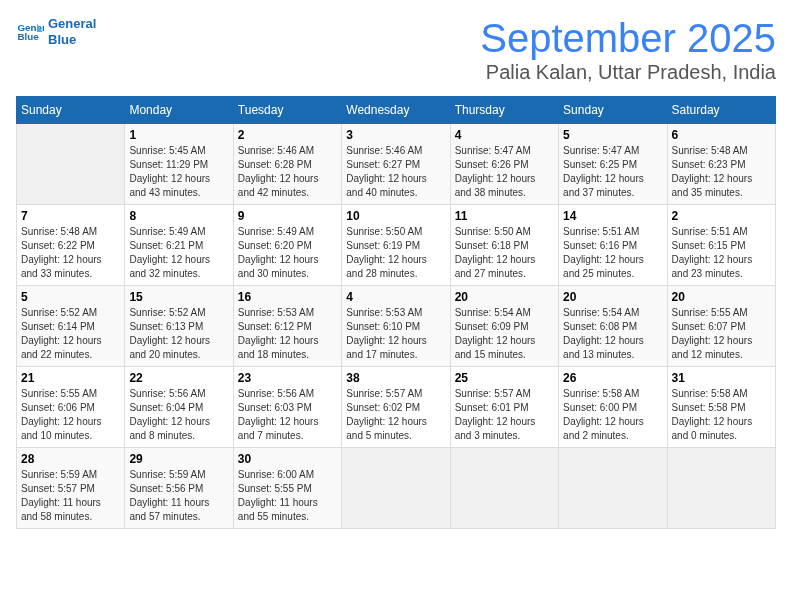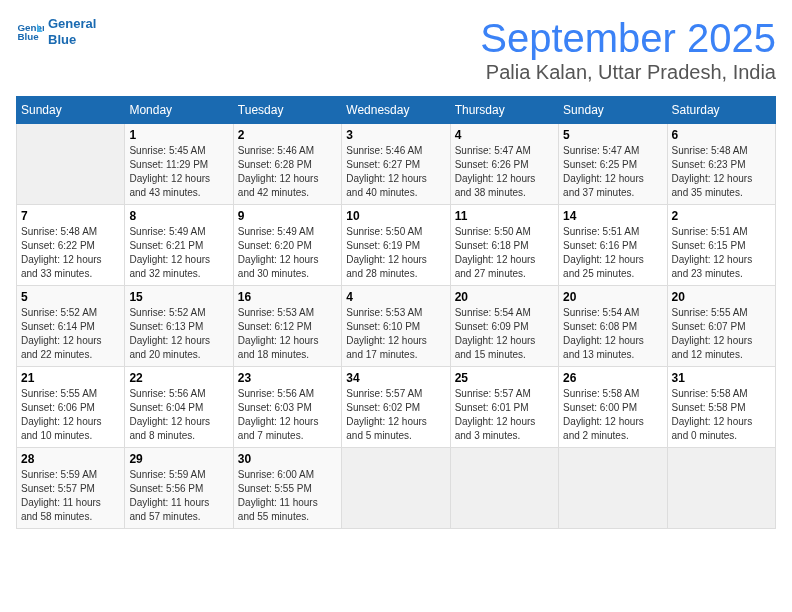--- a/index.html
+++ b/index.html
@@ -291,21 +291,21 @@
 and 8 minutes.</div>
         </td>
         <td>
           <span class="day-num">23</span>
           <div class="day-info" style="white-space: pre-line;">Sunrise: 5:56 AM
 Sunset: 6:03 PM
 Daylight: 12 hours
 and 7 minutes.</div>
         </td>
         <td>
-          <span class="day-num">34</span>
+          <span class="day-num">38</span>
           <div class="day-info" style="white-space: pre-line;">Sunrise: 5:57 AM
 Sunset: 6:02 PM
 Daylight: 12 hours
 and 5 minutes.</div>
         </td>
         <td>
           <span class="day-num">25</span>
           <div class="day-info" style="white-space: pre-line;">Sunrise: 5:57 AM
 Sunset: 6:01 PM
 Daylight: 12 hours

